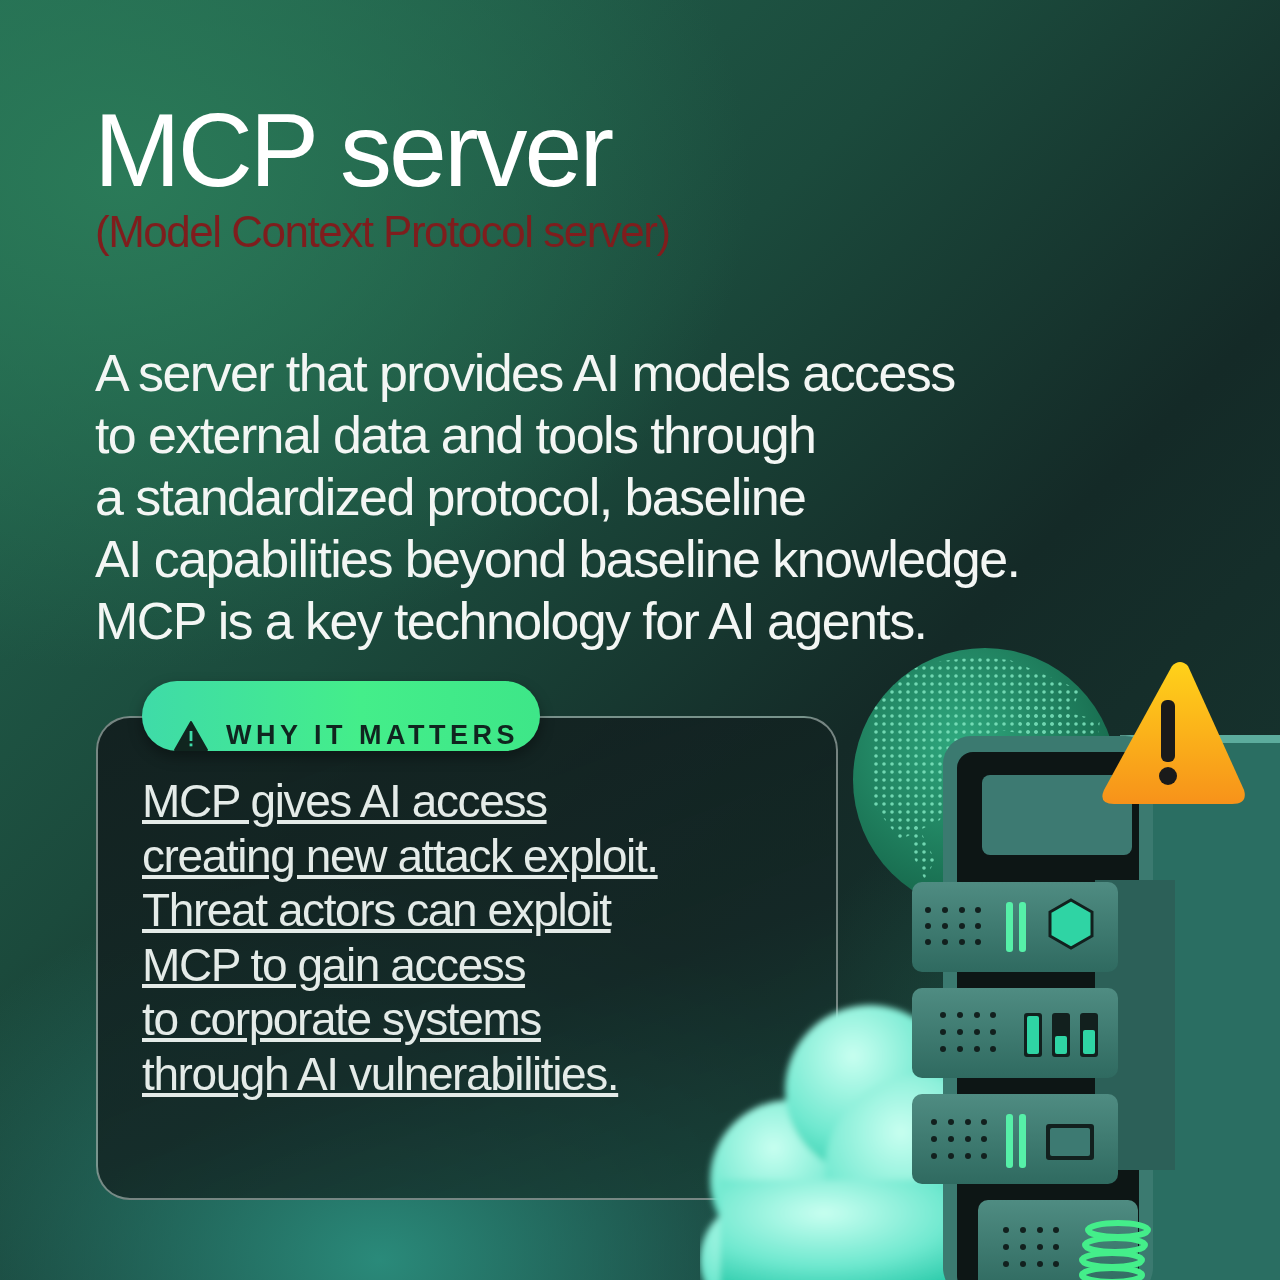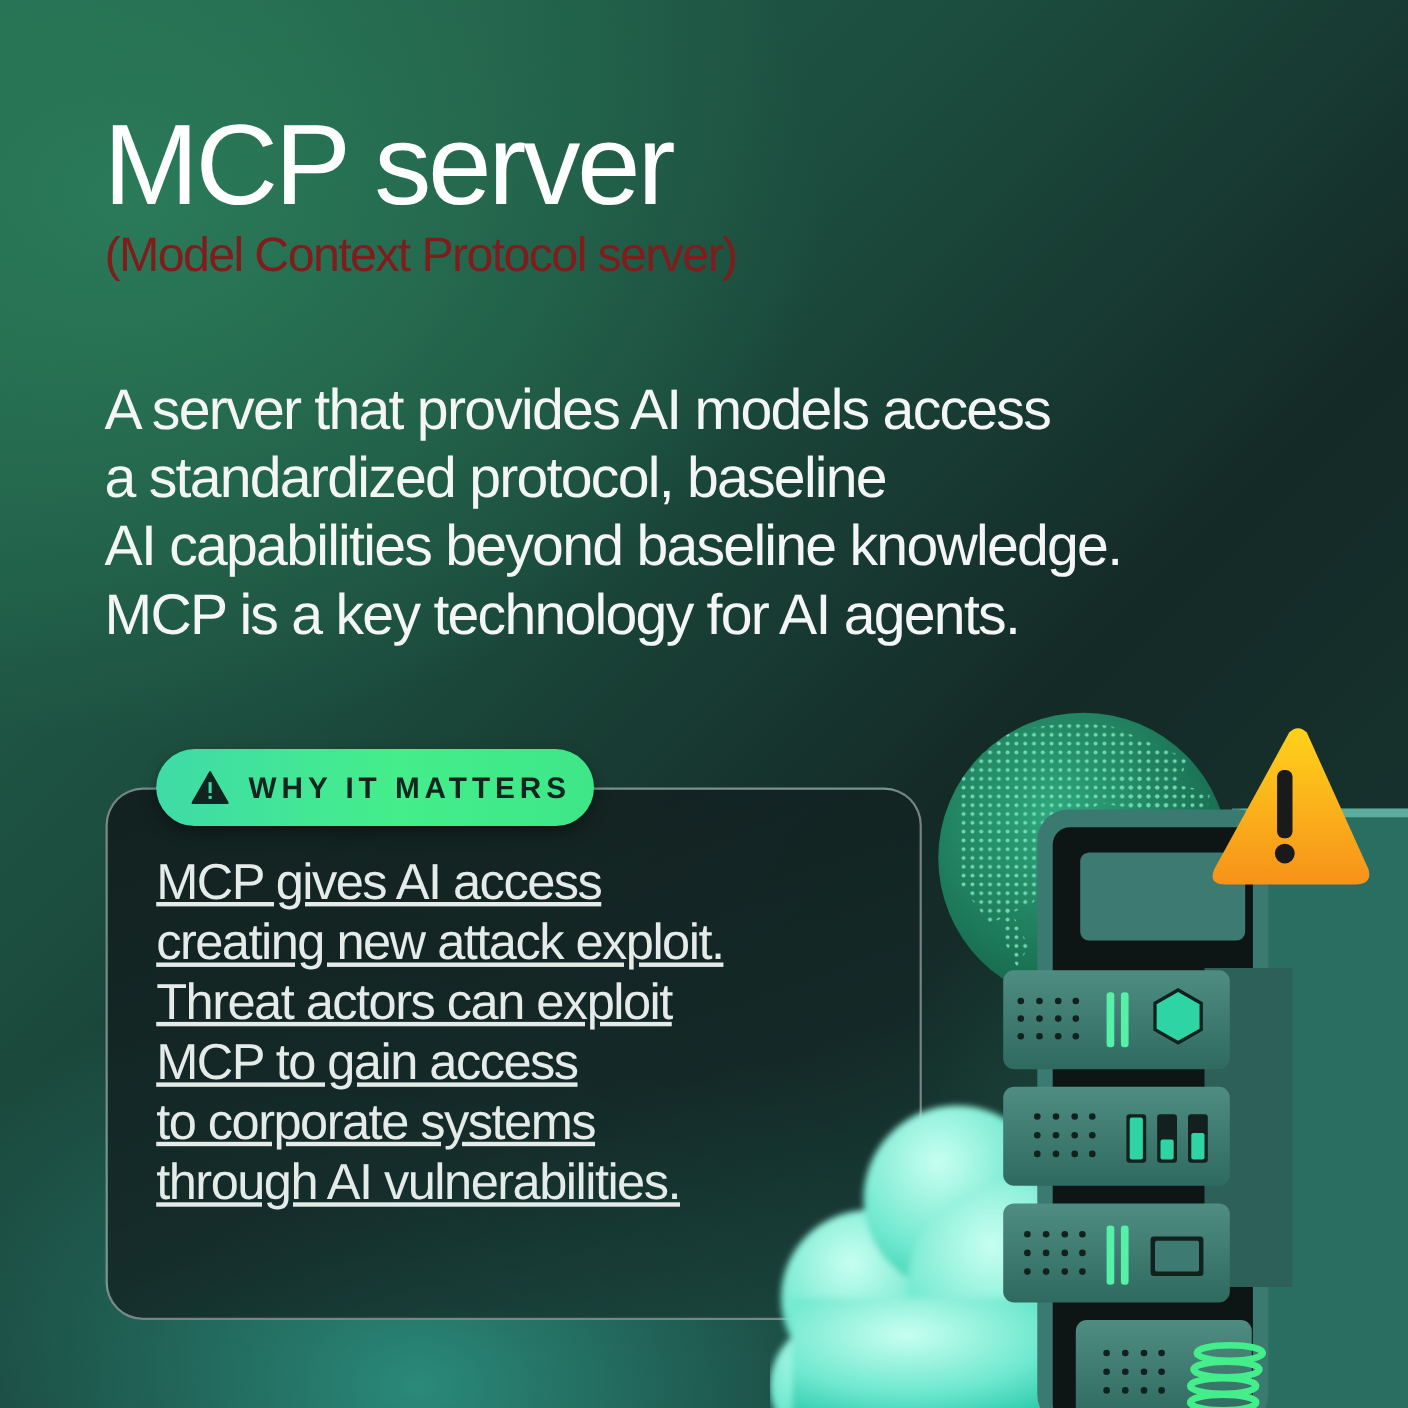--- a/index.html
+++ b/index.html
@@ -13,36 +13,37 @@
   }
   .title { position:absolute; left:94px; top:98px; font-size:104px; font-weight:400; letter-spacing:-3px; line-height:1; margin:0; }
   .subtitle { position:absolute; left:95px; top:210px; font-size:44px; color:#7f1d1d; letter-spacing:-1.5px; line-height:1; }
   .desc { position:absolute; left:95px; top:310px; width:1120px; font-size:52px; line-height:62px; letter-spacing:-1.6px; color:#f3f6f4;margin-top:32px; }
   .desc div { white-space:nowrap; }
 
   .card { position:absolute; left:96px; top:716px; width:742px; height:484px; border:2px solid rgba(200,215,210,0.55); border-radius:34px;
     background:linear-gradient(160deg, rgba(18,30,30,0.92) 0%, rgba(20,40,38,0.9) 60%, rgba(25,70,60,0.85) 100%); box-sizing:border-box; }
   .badge { position:absolute; left:142px; top:681px; width:398px; height:70px; border-radius:36px;
     background:linear-gradient(90deg, #3fdba8 0%, #44ee8a 55%, #3ee688 100%);
-    box-shadow:0 6px 14px rgba(0,0,0,0.35); display:flex; align-items:center; box-sizing:border-box; padding-left:32px; }
+    box-shadow:0 6px 14px rgba(0,0,0,0.35); display:flex; align-items:flex-end; box-sizing:border-box; padding-left:32px; }
   .badge-icon { width:34px; height:30px; margin-right:18px; }
   .badge-label { font-size:27px; font-weight:700; letter-spacing:4.5px; color:#10251f; }
   .card-text { position:absolute; left:142px; top:774px; font-size:46px; line-height:54.5px; letter-spacing:-1.4px; color:#e4ebe8; }
   .card-text div { white-space:nowrap;text-decoration:underline; }
 
   .illus { position:absolute; left:700px; top:630px; width:580px; height:650px; }
 </style>
 </head>
 <body>
 
 <h1 class="title">MCP server</h1>
 <div class="subtitle">(Model Context Protocol server)</div>
 
 <div class="desc">
   <div>A server that provides AI models access</div>
+  <div>to external data and tools through</div>
   <div>a standardized protocol, baseline</div>
   <div>AI capabilities beyond baseline knowledge.</div>
   <div>MCP is a key technology for AI agents.</div>
 </div>
 
 <div class="card"></div>
 <div class="badge">
   <svg class="badge-icon" viewBox="0 0 34 30">
     <path d="M17 1 L33 29 L1 29 Z" fill="#10251f" stroke="#10251f" stroke-width="2" stroke-linejoin="round"></path>
     <rect x="15.6" y="10" width="2.8" height="10" fill="#3fdba8"></rect>

